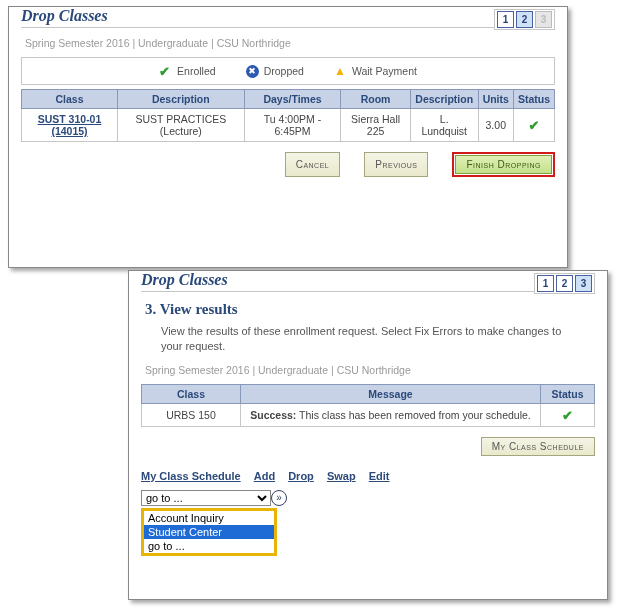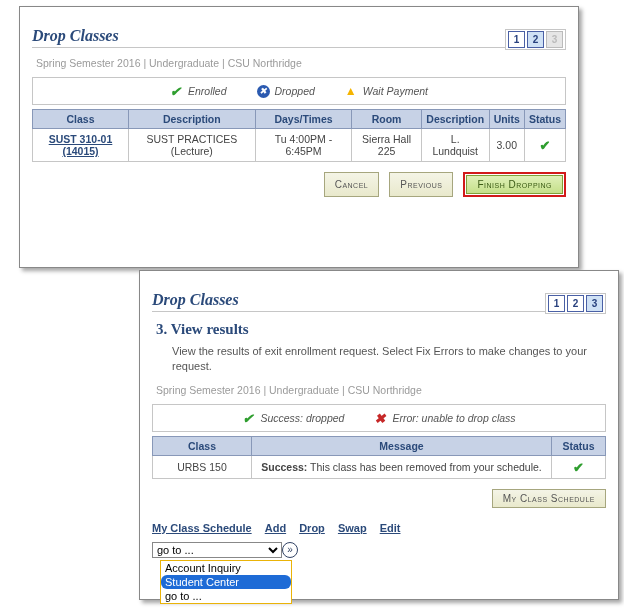--- a/index.html
+++ b/index.html
@@ -11,23 +11,22 @@
     width: 624px;
     height: 615px;
     box-sizing: border-box;
     position: relative;
   }
   .panel {
     border: 1px solid #888;
     box-shadow: 3px 3px 4px rgba(0,0,0,0.35);
     background: #fff;
     position: absolute;
-    padding: 20px 12px 14px 12px;
+    padding: 0 12px 14px 12px;
     box-sizing: border-box;
-    margin-left: 11px;
   }
   .panel1 { left: 8px;  top: 6px;   width: 560px; height: 262px; }
   .panel2 { left: 128px; top: 270px; width: 480px; height: 330px; }
 
   .header-row { position: relative; height: 22px; }
   .title {
     font-family: "Times New Roman", serif;
     font-style: italic;
     font-weight: bold;
     font-size: 16px;
@@ -80,21 +79,21 @@
   .legend-bar {
     border: 1px solid #c6c6c6;
     padding: 6px 4px;
     display: flex;
     justify-content: center;
     gap: 30px;
     font-size: 10.5px;
     color: #555;
     margin-bottom: 4px;
   }
-  .legend-item { display: flex; align-items: center; gap: 4px; font-style: italic; }
+  .legend-item { display: flex; align-items: center; gap: 4px; }
 
   
   .icon { display: inline-block; width: 14px; height: 14px; vertical-align: middle; }
   .chk-green::before { content:"✔"; color:#2f9e2f; font-weight:bold; font-size:13px; }
   .x-blue::before {
     content:"✖"; color:#fff;
     background:#2b5ab0; border-radius:50%;
     display:inline-block; width:13px; height:13px;
     font-size:9px; text-align:center; line-height:13px;
   }
@@ -118,21 +117,21 @@
     font-weight: bold;
   }
   table.grid td {
     border: 1px solid #c6c6c6;
     padding: 4px 5px;
     color: #444;
     text-align: center;
   }
   .class-link { color: #2b4a7a; text-decoration: underline; font-weight: bold; cursor: pointer; }
 
-  .btn-row { display:flex; justify-content:flex-end; gap:10px; margin-top:10px; }
+  .btn-row { display:flex; justify-content:flex-end; gap:24px; margin-top:10px; }
   .btn {
     background: linear-gradient(#f4f4e6, #e9e9cc);
     border: 1px solid #a6a67e;
     color: #555;
     font-size: 10px;
     letter-spacing: 0.5px;
     padding: 3px 10px;
     font-variant: small-caps;
     cursor: pointer;
   }
@@ -158,29 +157,29 @@
     margin-right: 10px;
     cursor: pointer;
   }
 
   .goto-wrap { position: relative; display:flex; align-items:flex-end; gap:0; }
   select.goto {
     width: 130px; font-size: 11px;
     border: 1px solid #888; background:#fff;
   }
   .goto-listbox {
-    position:absolute; left:8px; top:18px;
+    position:absolute; left:0; top:18px;
     width:130px;
-    border:1px solid #eab308;
+    border:3px solid #eab308;
     background:#fff;
     font-size:11px;
     z-index:5;
   }
   .goto-listbox div { padding:1px 4px; }
-  .goto-listbox div.sel { background:#1e6bd6; color:#fff;border-radius:6px; }
+  .goto-listbox div.sel { background:#1e6bd6; color:#fff; }
 
   .status-cell { text-align:center !important; }
 </style>
 </head>
 <body>
 
 <div class="panel panel1">
   <div class="header-row">
     <div class="title">Drop Classes</div>
     <div class="step-boxes">
@@ -247,33 +246,23 @@
 <div class="panel panel2">
   <div class="header-row">
     <div class="title">Drop Classes</div>
     <div class="step-boxes">
       <div class="step">1</div>
       <div class="step">2</div>
       <div class="step active">3</div>
     </div>
   </div>
   <div class="subtitle">3.  View results</div>
-  <div class="body-text">View the results of exit enrollment request.  Select Fix Errors to make changes to your request.</div>
+  <div class="body-text">View the results of these enrollment request.  Select Fix Errors to make changes to your request.</div>
   <div class="term-line">Spring Semester 2016 | Undergraduate | CSU Northridge</div>
 
-  <div class="legend-bar">
-    <span class="legend-item">
-      <span class="icon chk-green"></span>
-      <span>Success: dropped</span>
-    </span>
-    <span class="legend-item">
-      <span class="icon x-red"></span>
-      <span>Error: unable to drop class</span>
-    </span>
-  </div>
 
   <table class="grid">
     <thead>
       <tr>
         <th style="width:90px">Class</th>
         <th>Message</th>
         <th style="width:45px">Status</th>
       </tr>
     </thead>
     <tbody>

